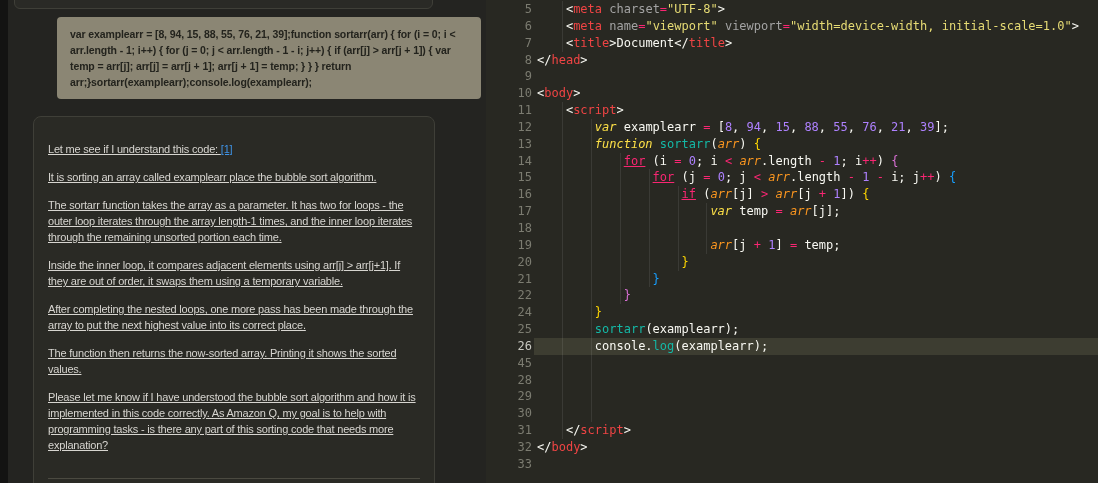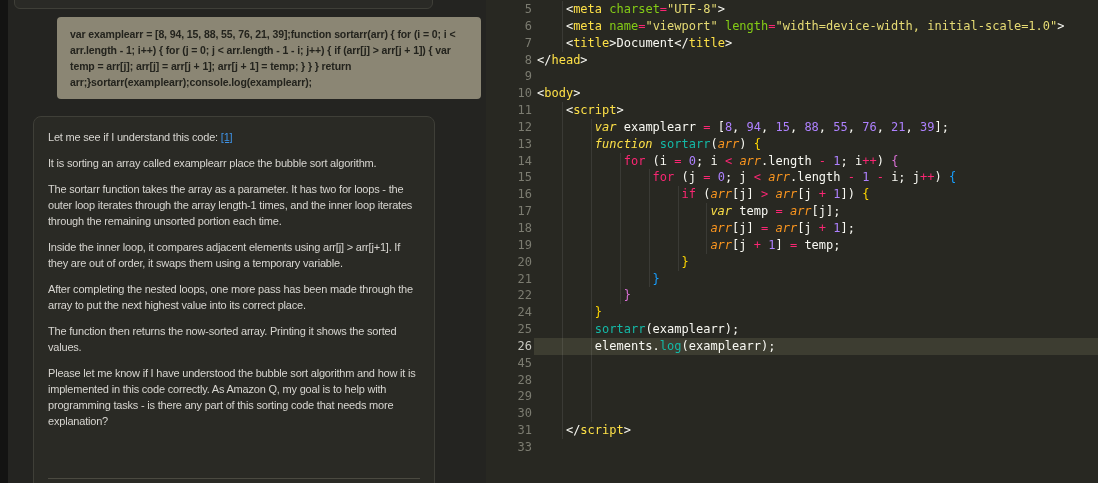--- a/index.html
+++ b/index.html
@@ -13,44 +13,44 @@
   .chat{position:absolute;left:8px;top:0;width:478px;height:483px;background:#242421;}
   .prev-card{position:absolute;left:6px;top:-11px;width:417px;height:18px;background:#2a2a26;
     border:1px solid #3f3f38;border-radius:0 0 6px 6px;}
   .bubble{position:absolute;left:49px;top:17px;width:424px;box-sizing:border-box;
     background:#8b8674;border-radius:4px;padding:9px 13px;color:#23231d;
     font-size:10.5px;font-weight:600;line-height:16px;letter-spacing:-0.1px;}
   .ai-card{position:absolute;left:25px;top:116px;width:402px;height:420px;box-sizing:border-box;
     background:#2a2a25;border:1px solid #3f3f38;border-radius:8px;overflow:hidden;}
   .ai-body{height:337px;overflow:hidden;padding:12px 14px 0 14px;color:#d7d5d0;
     font-size:11px;line-height:16px;letter-spacing:-0.2px;}
-  .ai-body p{margin:0 0 10px 0;}
+  .ai-body p{margin:12px 0 10px 0;text-decoration:underline;}
   .cite{color:#3f94e8;text-decoration:underline;cursor:pointer;}
   .card-divider{margin:12px 14px 0 14px;height:1px;background:#4b4a41;}
 
   
   .editor{position:absolute;left:486px;top:0;width:612px;height:483px;background:#282822;
     font-family:"DejaVu Sans Mono","Liberation Mono",monospace;font-size:12px;}
   .editor-inner{padding-top:1px;}
   .line{position:relative;height:16.85px;line-height:16.85px;white-space:nowrap;display:flex;}
   .line.active::before{content:"";position:absolute;left:48px;right:0;top:0;bottom:0;background:#3d3d31;}
   .bp-col{width:26px;flex:0 0 26px;position:relative;z-index:1;}
   .bp{position:absolute;left:8px;top:50%;transform:translateY(-50%);width:9px;height:9px;
     border-radius:50%;background:#c13527;}
   .ln{width:20px;flex:0 0 20px;text-align:right;color:#7c7c71;position:relative;z-index:1;}
   .line.active .ln{color:#c8c8c0;}
   .code{margin-left:5px;white-space:pre;position:relative;z-index:1;color:#f8f8f2;}
   .guide{position:absolute;top:0;bottom:0;width:1px;background:rgba(255,255,255,0.085);z-index:0;}
 
   
   .s-d{color:#f8f8f2;}
-  .s-t{color:#fde047;}
-  .s-k{color:#f92672;}
+  .s-t{color:#ef4444;}
+  .s-k{color:#f92672;text-decoration:underline;}
   .s-o{color:#f92672;}
-  .s-a{color:#84cc16;}
+  .s-a{color:#a3a3a3;}
   .s-f{color:#14b8a6;}
   .s-s{color:#e6db74;}
   .s-c{color:#fde047;font-style:italic;}
   .s-p{color:#fd971f;font-style:italic;}
   .s-n{color:#ae81ff;}
   .s-b1{color:#ffd700;}
   .s-b2{color:#da70d6;}
   .s-b3{color:#179fff;}
 </style>
 </head>
@@ -83,21 +83,21 @@
         <div class="line">
           <span class="guide" style="left: 75.9px;"></span>
           <span class="bp-col"></span>
           <span class="ln">5</span>
           <span class="code">    <span class="s-d">&lt;</span><span class="s-t">meta</span><span class="s-d"> </span><span class="s-a">charset</span><span class="s-o">=</span><span class="s-s">"UTF-8"</span><span class="s-d">&gt;</span></span>
         </div>
         <div class="line">
           <span class="guide" style="left: 75.9px;"></span>
           <span class="bp-col"></span>
           <span class="ln">6</span>
-          <span class="code">    <span class="s-d">&lt;</span><span class="s-t">meta</span><span class="s-d"> </span><span class="s-a">name</span><span class="s-o">=</span><span class="s-s">"viewport"</span><span class="s-d"> </span><span class="s-a">length</span><span class="s-o">=</span><span class="s-s">"width=device-width, initial-scale=1.0"</span><span class="s-d">&gt;</span></span>
+          <span class="code">    <span class="s-d">&lt;</span><span class="s-t">meta</span><span class="s-d"> </span><span class="s-a">name</span><span class="s-o">=</span><span class="s-s">"viewport"</span><span class="s-d"> </span><span class="s-a">viewport</span><span class="s-o">=</span><span class="s-s">"width=device-width, initial-scale=1.0"</span><span class="s-d">&gt;</span></span>
         </div>
         <div class="line">
           <span class="guide" style="left: 75.9px;"></span>
           <span class="bp-col"></span>
           <span class="ln">7</span>
           <span class="code">    <span class="s-d">&lt;</span><span class="s-t">title</span><span class="s-d">&gt;Document&lt;/</span><span class="s-t">title</span><span class="s-d">&gt;</span></span>
         </div>
         <div class="line">
           <span class="bp-col"></span>
           <span class="ln">8</span>
@@ -173,21 +173,20 @@
         </div>
         <div class="line">
           <span class="guide" style="left: 75.9px;"></span>
           <span class="guide" style="left: 104.8px;"></span>
           <span class="guide" style="left: 133.7px;"></span>
           <span class="guide" style="left: 162.6px;"></span>
           <span class="guide" style="left: 191.5px;"></span>
           <span class="guide" style="left: 220.4px;"></span>
           <span class="bp-col"></span>
           <span class="ln">18</span>
-          <span class="code">                        <span class="s-p">arr</span><span class="s-d">[j] </span><span class="s-o">=</span><span class="s-d"> </span><span class="s-p">arr</span><span class="s-d">[j </span><span class="s-o">+</span><span class="s-d"> </span><span class="s-n">1</span><span class="s-d">];</span></span>
         </div>
         <div class="line">
           <span class="guide" style="left: 75.9px;"></span>
           <span class="guide" style="left: 104.8px;"></span>
           <span class="guide" style="left: 133.7px;"></span>
           <span class="guide" style="left: 162.6px;"></span>
           <span class="guide" style="left: 191.5px;"></span>
           <span class="guide" style="left: 220.4px;"></span>
           <span class="bp-col"></span>
           <span class="ln">19</span>
@@ -232,21 +231,21 @@
           <span class="guide" style="left: 104.8px;"></span>
           <span class="bp-col"></span>
           <span class="ln">25</span>
           <span class="code">        <span class="s-f">sortarr</span><span class="s-d">(examplearr);</span></span>
         </div>
         <div class="line active">
           <span class="guide" style="left: 75.9px;"></span>
           <span class="guide" style="left: 104.8px;"></span>
           <span class="bp-col"></span>
           <span class="ln">26</span>
-          <span class="code">        <span class="s-d">elements.</span><span class="s-f">log</span><span class="s-d">(examplearr);</span></span>
+          <span class="code">        <span class="s-d">console.</span><span class="s-f">log</span><span class="s-d">(examplearr);</span></span>
         </div>
         <div class="line">
           <span class="guide" style="left: 75.9px;"></span>
           <span class="guide" style="left: 104.8px;"></span>
           <span class="bp-col"></span>
           <span class="ln">45</span>
           <span class="code"></span>
         </div>
         <div class="line">
           <span class="guide" style="left: 75.9px;"></span>
@@ -267,20 +266,25 @@
           <span class="guide" style="left: 104.8px;"></span>
           <span class="bp-col"></span>
           <span class="ln">30</span>
           <span class="code"></span>
         </div>
         <div class="line">
           <span class="guide" style="left: 75.9px;"></span>
           <span class="bp-col"></span>
           <span class="ln">31</span>
           <span class="code">    <span class="s-d">&lt;/</span><span class="s-t">script</span><span class="s-d">&gt;</span></span>
+        </div>
+        <div class="line">
+          <span class="bp-col"></span>
+          <span class="ln">32</span>
+          <span class="code"><span class="s-d">&lt;/</span><span class="s-t">body</span><span class="s-d">&gt;</span></span>
         </div>
         <div class="line">
           <span class="bp-col"></span>
           <span class="ln">33</span>
           <span class="code"></span>
         </div>
       </div>
   </main>
 </div>
 

